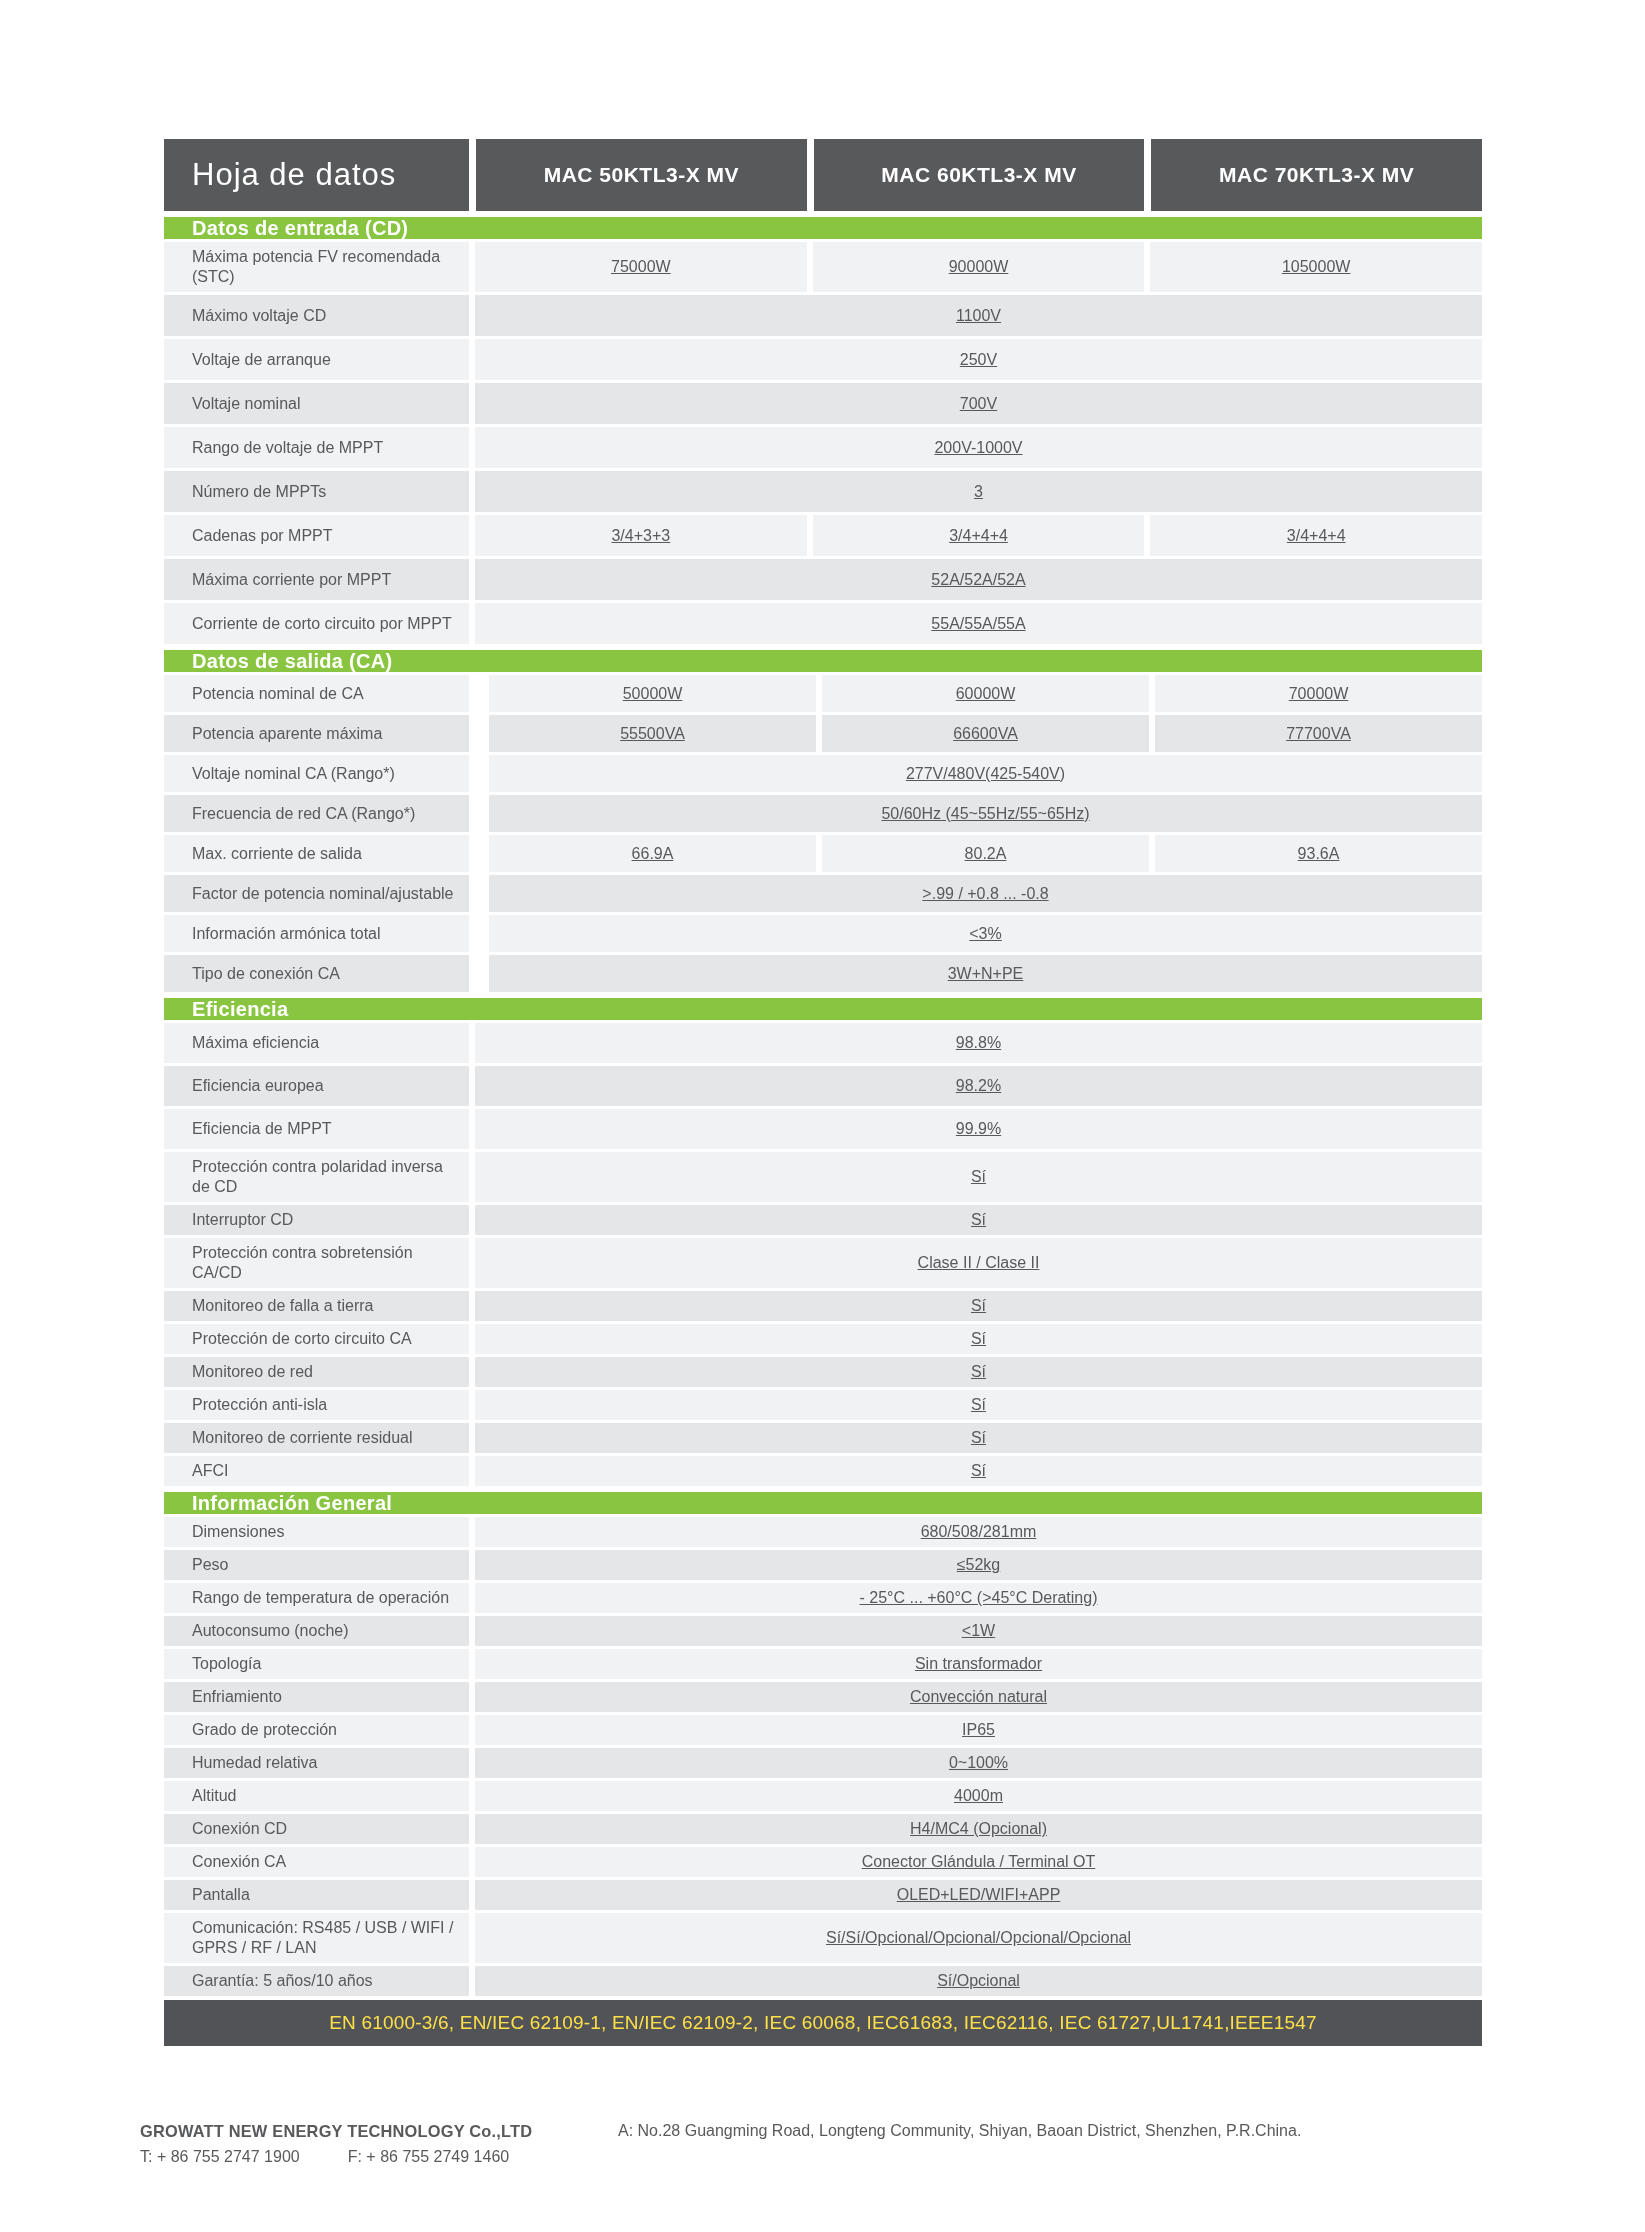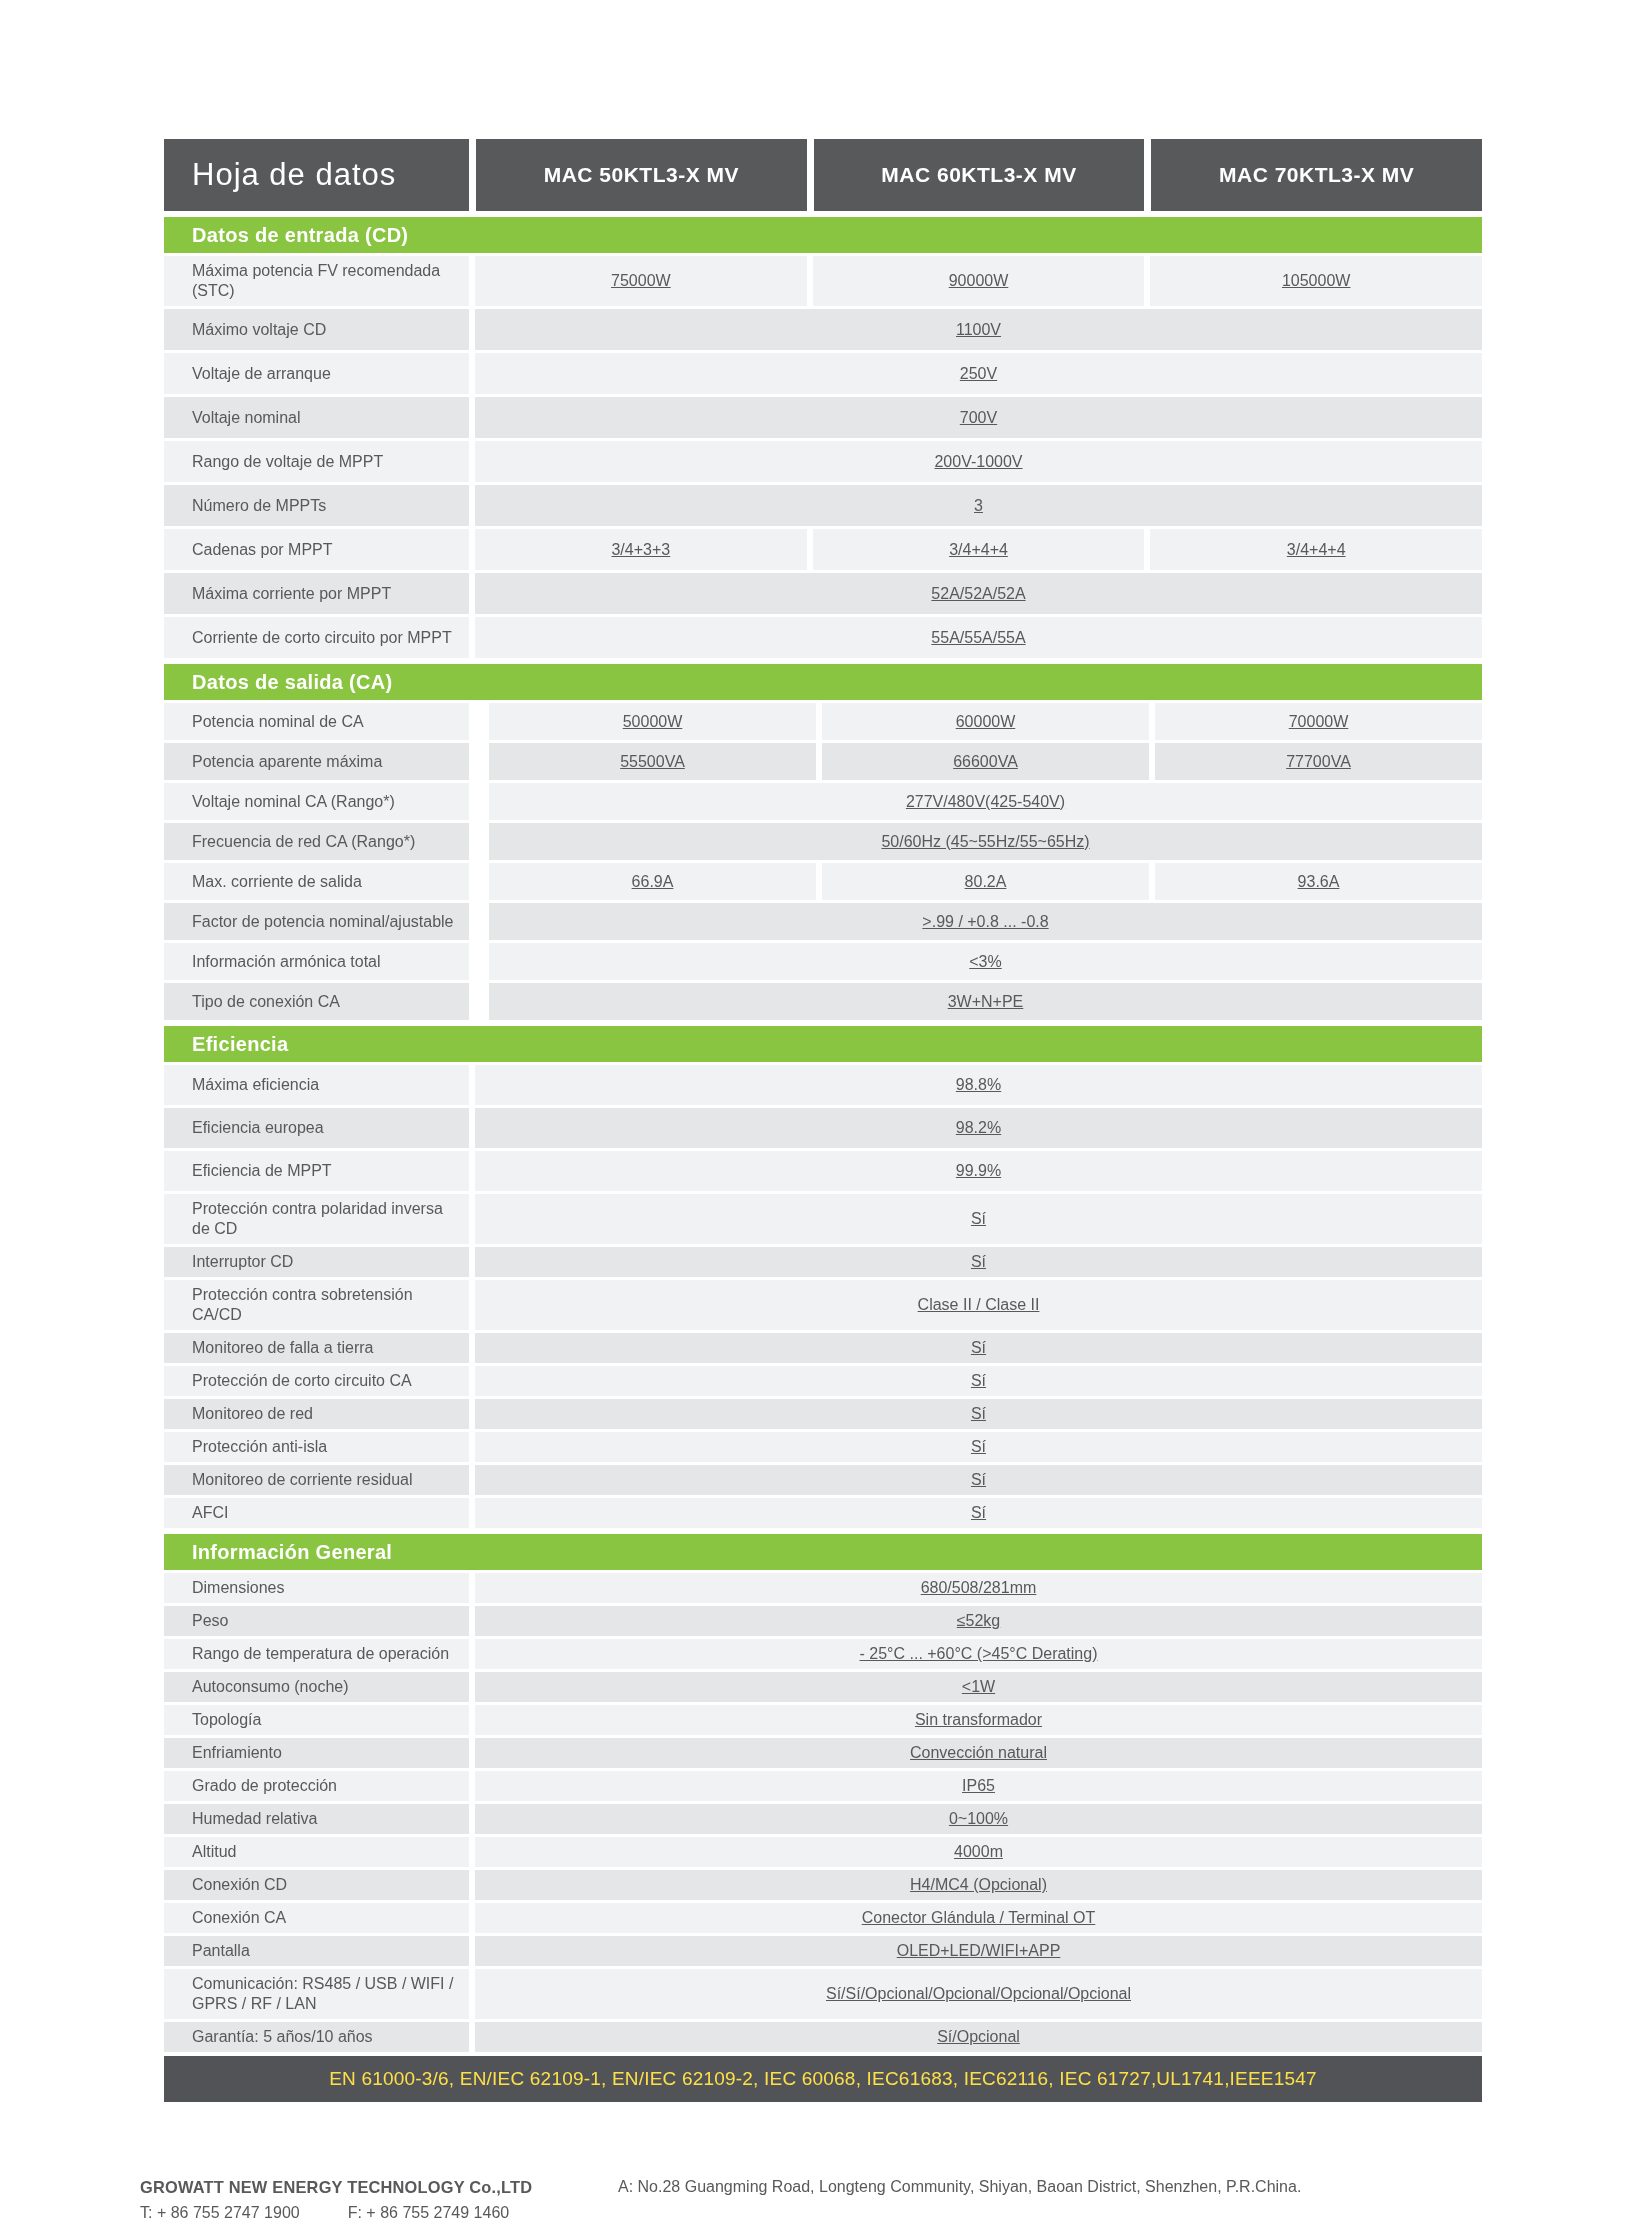--- a/index.html
+++ b/index.html
@@ -21,21 +21,21 @@
   .title-box {
     width: 305px; flex: none;
     justify-content: flex-start; padding-left: 28px;
     font-size: 31px; letter-spacing: 1px; font-weight: 400; text-align: center;
   }
   .model-box { flex: 1; font-size: 21px; font-weight: bold; letter-spacing: 0.5px; }
 
   
   .secbar {
     margin-top: 6px; margin-bottom: 3px;
-    height: 36px; background: #89c540;
+    height: 22px; background: #89c540;
     color: #ffffff; font-size: 20px; font-weight: bold;
     display: flex; align-items: center; padding-left: 28px;
     letter-spacing: 0.3px;
   }
 
   
   .row { display: flex; gap: 6px; margin-bottom: 3px; }
   .rows .row:nth-child(odd)  .lab, .rows .row:nth-child(odd)  .cell { background: #f1f2f3; }
   .rows .row:nth-child(even) .lab, .rows .row:nth-child(even) .cell { background: #e5e6e8; }
   .lab {

